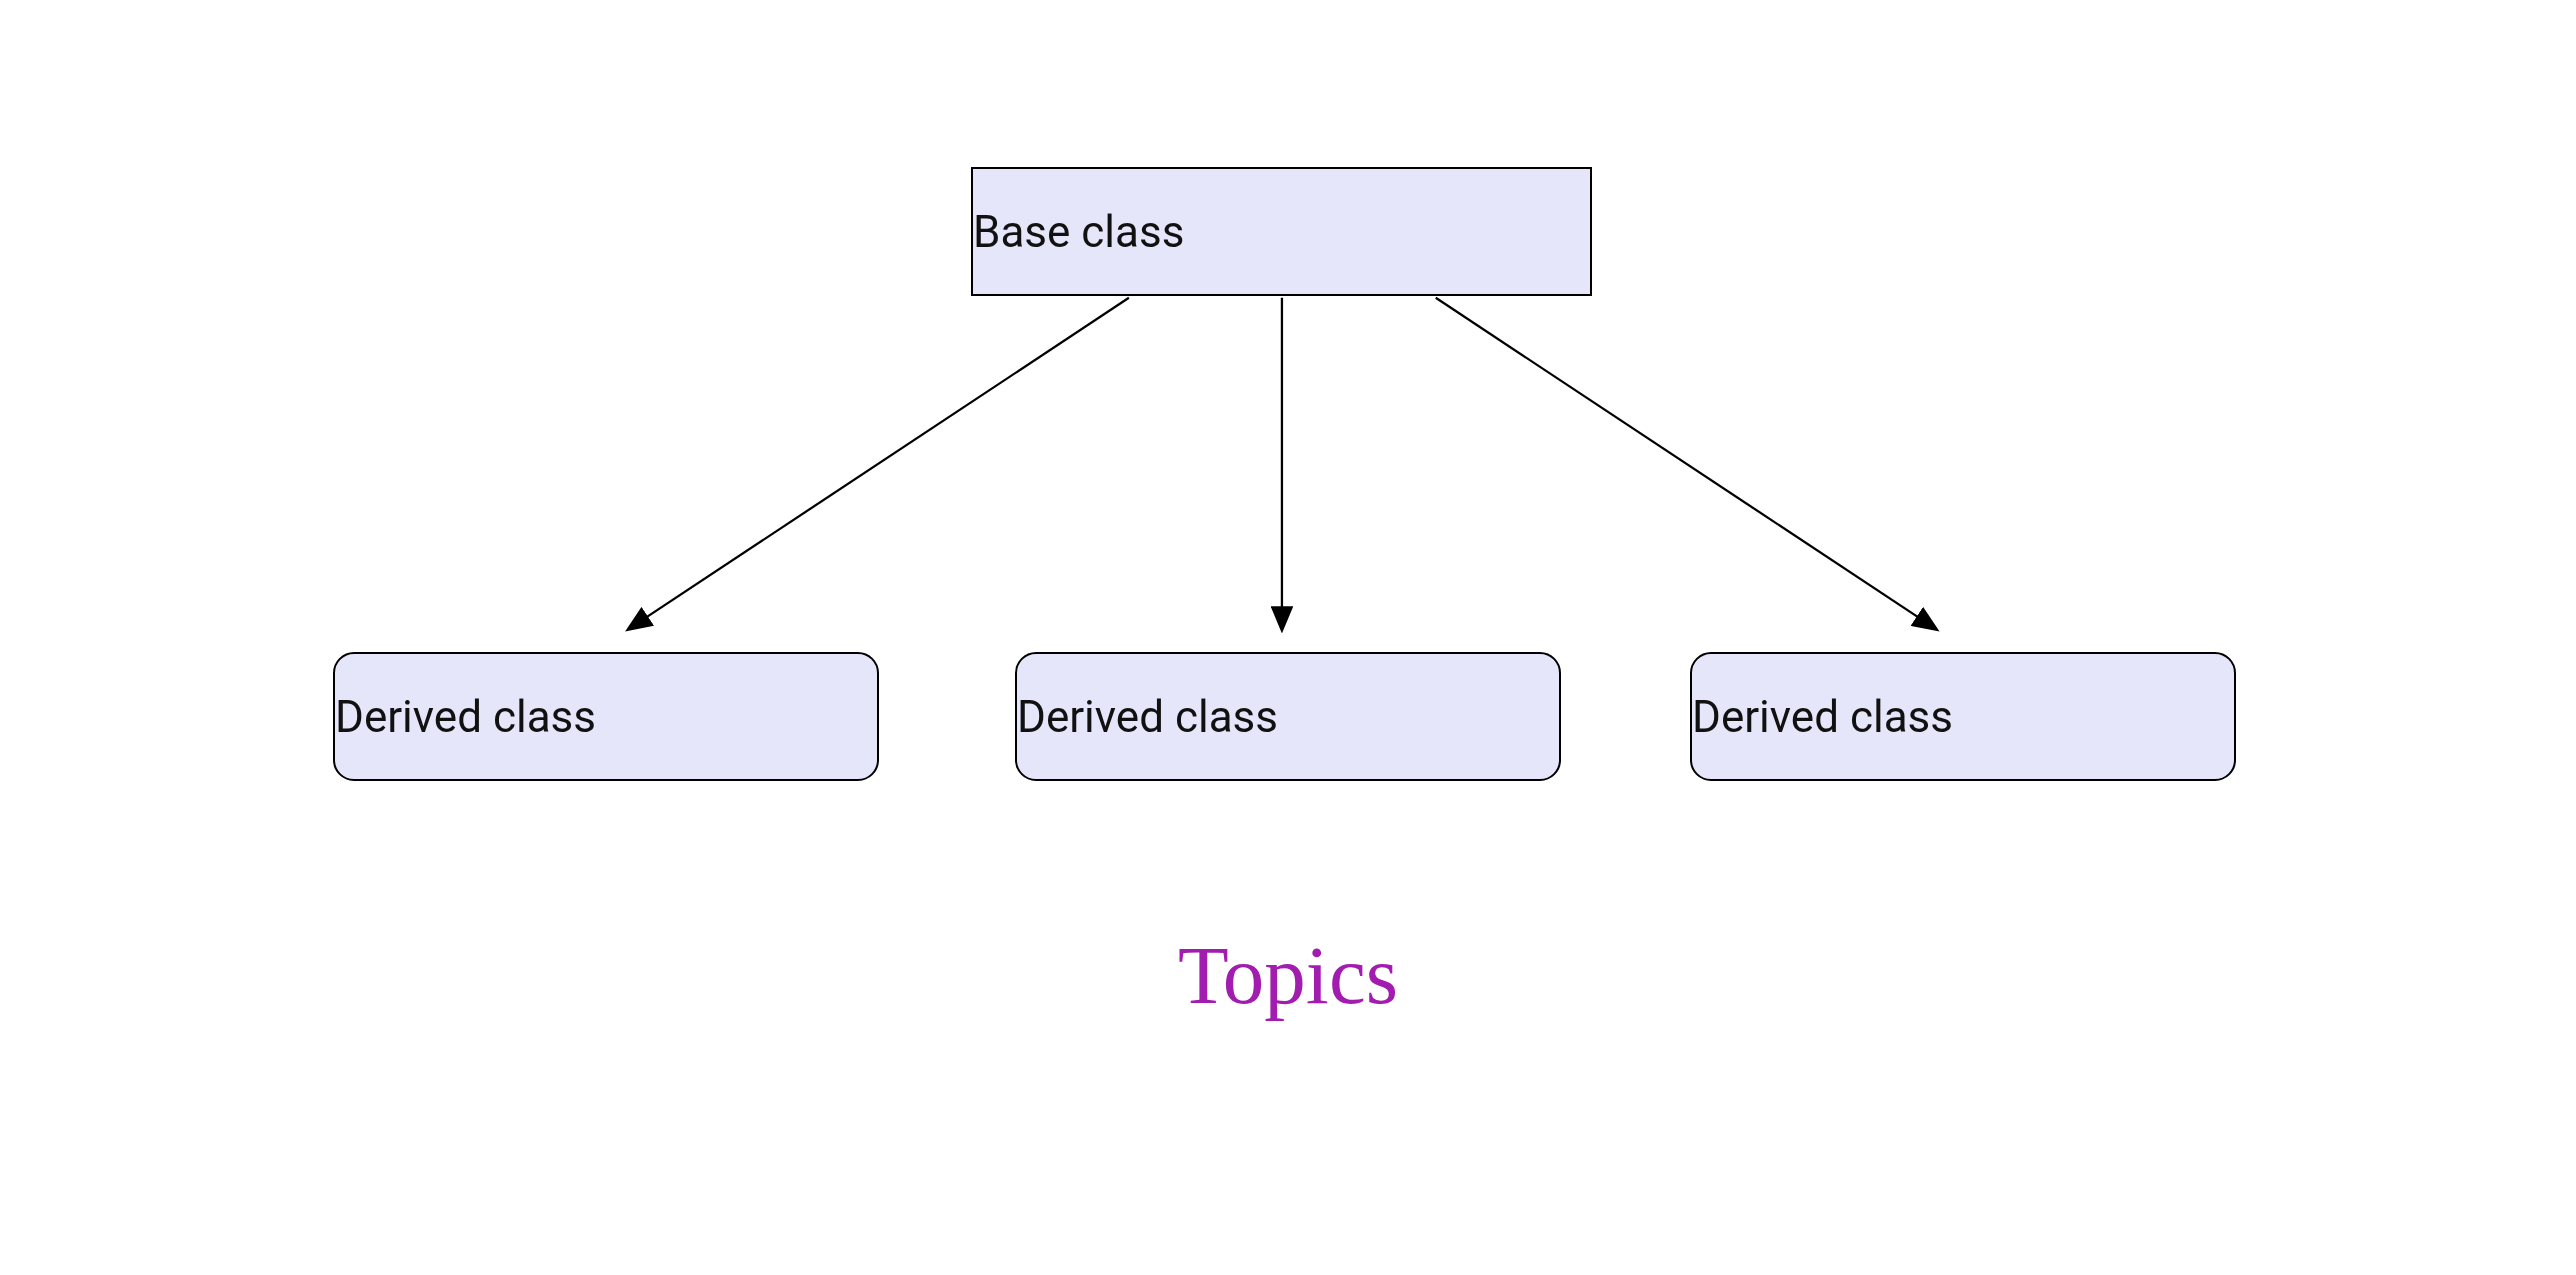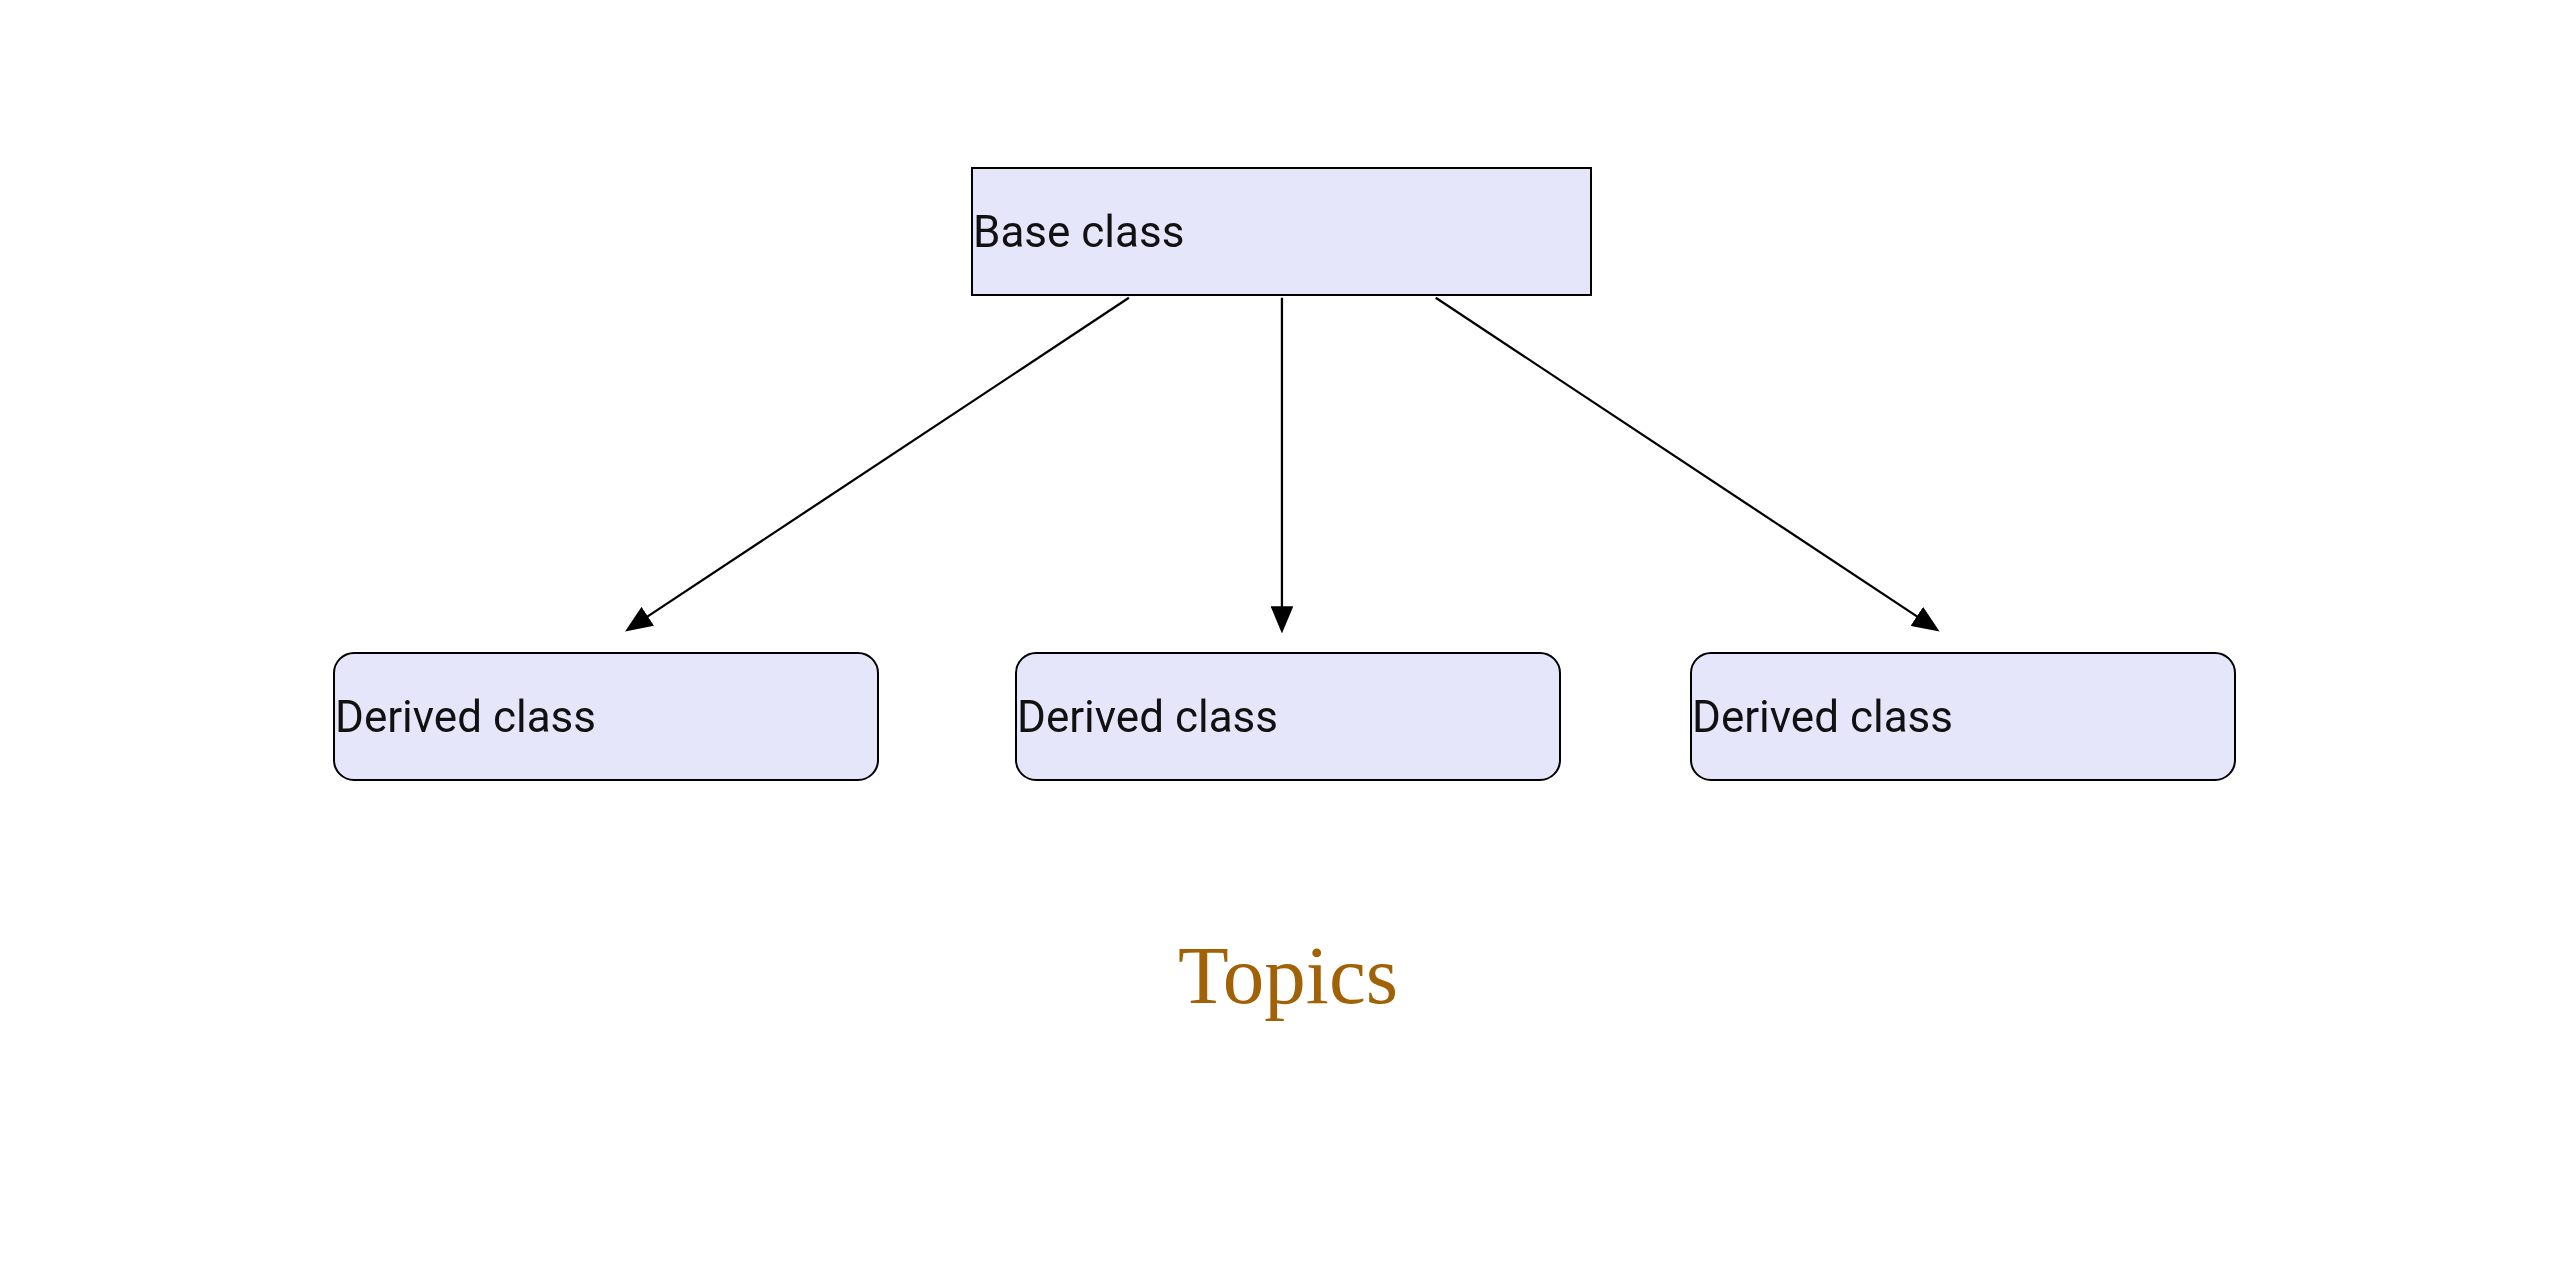--- a/index.html
+++ b/index.html
@@ -61,21 +61,21 @@
   .logo-scaler {
     font-size: 48px;
     font-weight: 800;
     letter-spacing: 9px;
     color: #1a2340;
     font-family: Arial, sans-serif;
   }
   .logo-topics {
     font-family: "Brush Script MT", "Segoe Script", cursive;
     font-size: 83px;
-    color: #a16207;
+    color: #a21caf;
     margin-top: -21px;
     line-height: 1;
     font-weight: 500;
   }
 </style>
 </head>
 <body>
 
 <div class="diagram">
 

